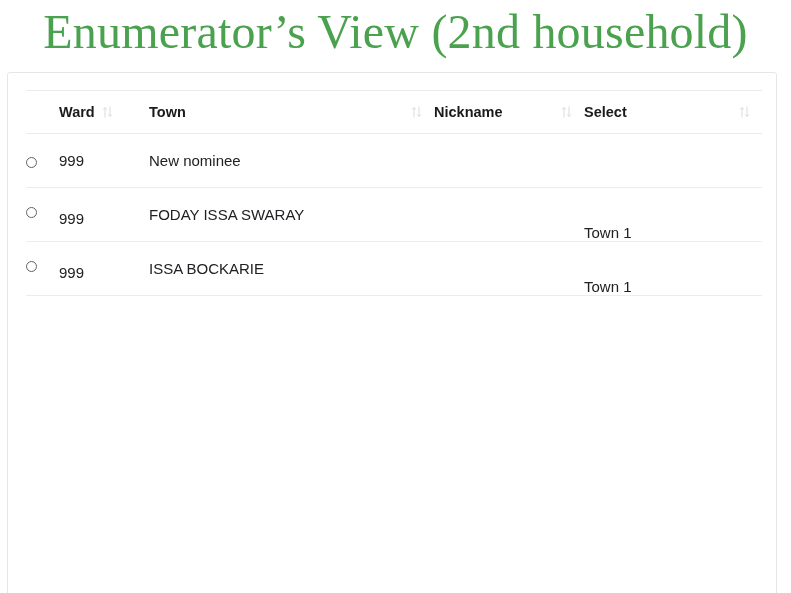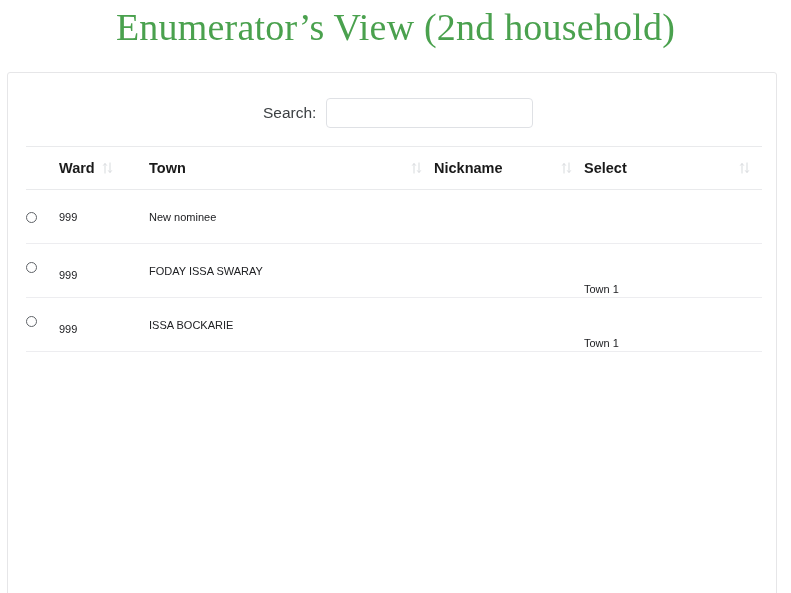--- a/index.html
+++ b/index.html
@@ -11,21 +11,21 @@
     width: 791px;
     height: 593px;
     overflow: hidden;
     font-family: "Liberation Sans", sans-serif;
     position: relative;
   }
 
   
   .slide-title {
     font-family: "Liberation Serif", serif;
-    font-size: 38px;
+    font-size: 48px;
     line-height: 1;
     color: #4aa14e;
     text-align: center;
     padding-top: 8px;
     letter-spacing: 0.2px;
     white-space: nowrap;
   }
 
   
   .card {
@@ -123,21 +123,21 @@
     display: inline-block;
     width: 11px;
     height: 14px;
     flex: 0 0 auto;
     opacity: 0.55;
   }
   .sort-icon svg { display: block; }
 
   .nominee-table tbody td {
     border-bottom: 1px solid #ededf0;
-    font-size: 11px;
+    font-size: 15px;
     color: #202124;
     padding: 0;
     height: 53px;
     vertical-align: middle;
     white-space: nowrap;
   }
   .nominee-table tbody tr:last-child td { border-bottom: 1px solid #ededf0; }
 
   .radio-cell { text-align: left; padding-left: 3px; }
   .radio-dot {
@@ -175,24 +175,20 @@
 </style>
 </head>
 <body>
 
 <div class="slide-title">Enumerator’s View (2nd household)</div>
 
 <div class="card">
   <div class="card-inner">
 
 
-    <div class="search-row">
-      <span class="search-label">Search:</span>
-      <input class="search-input" type="text" value="" style="">
-    </div>
 
     <table class="nominee-table">
       <colgroup>
         <col class="col-radio">
         <col class="col-ward">
         <col class="col-name">
         <col class="col-nick">
         <col class="col-where">
       </colgroup>
       <thead>

